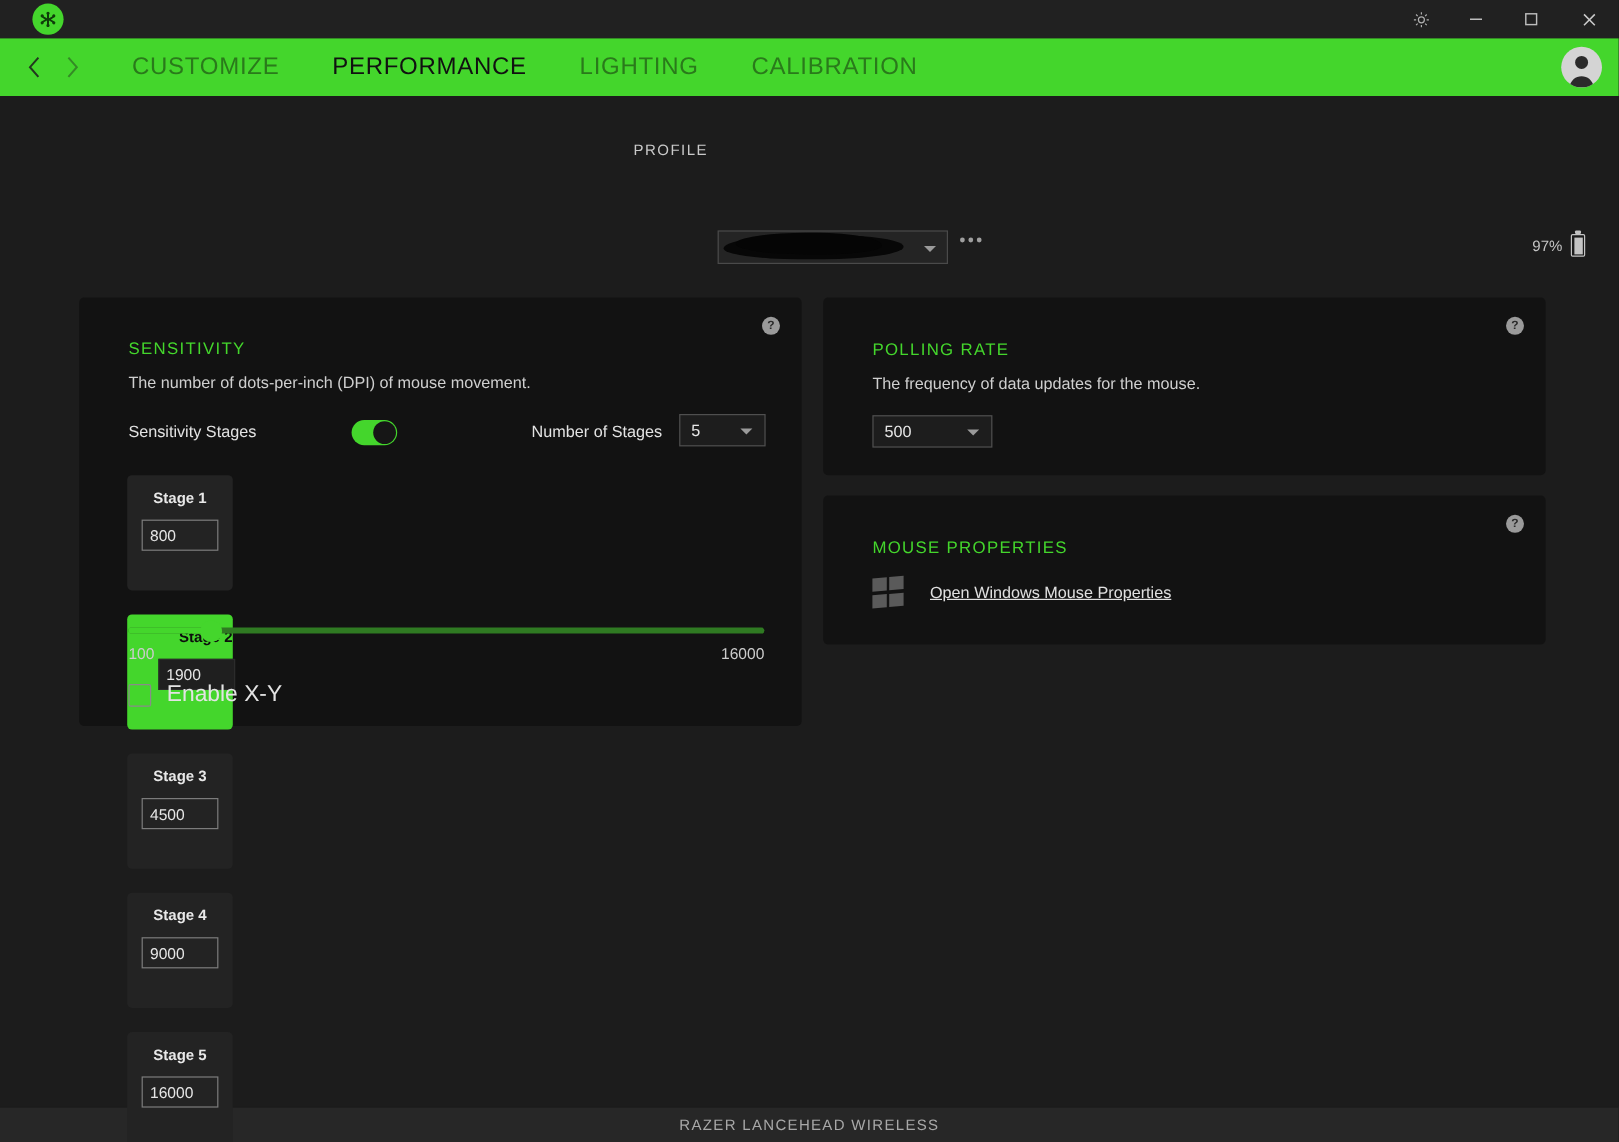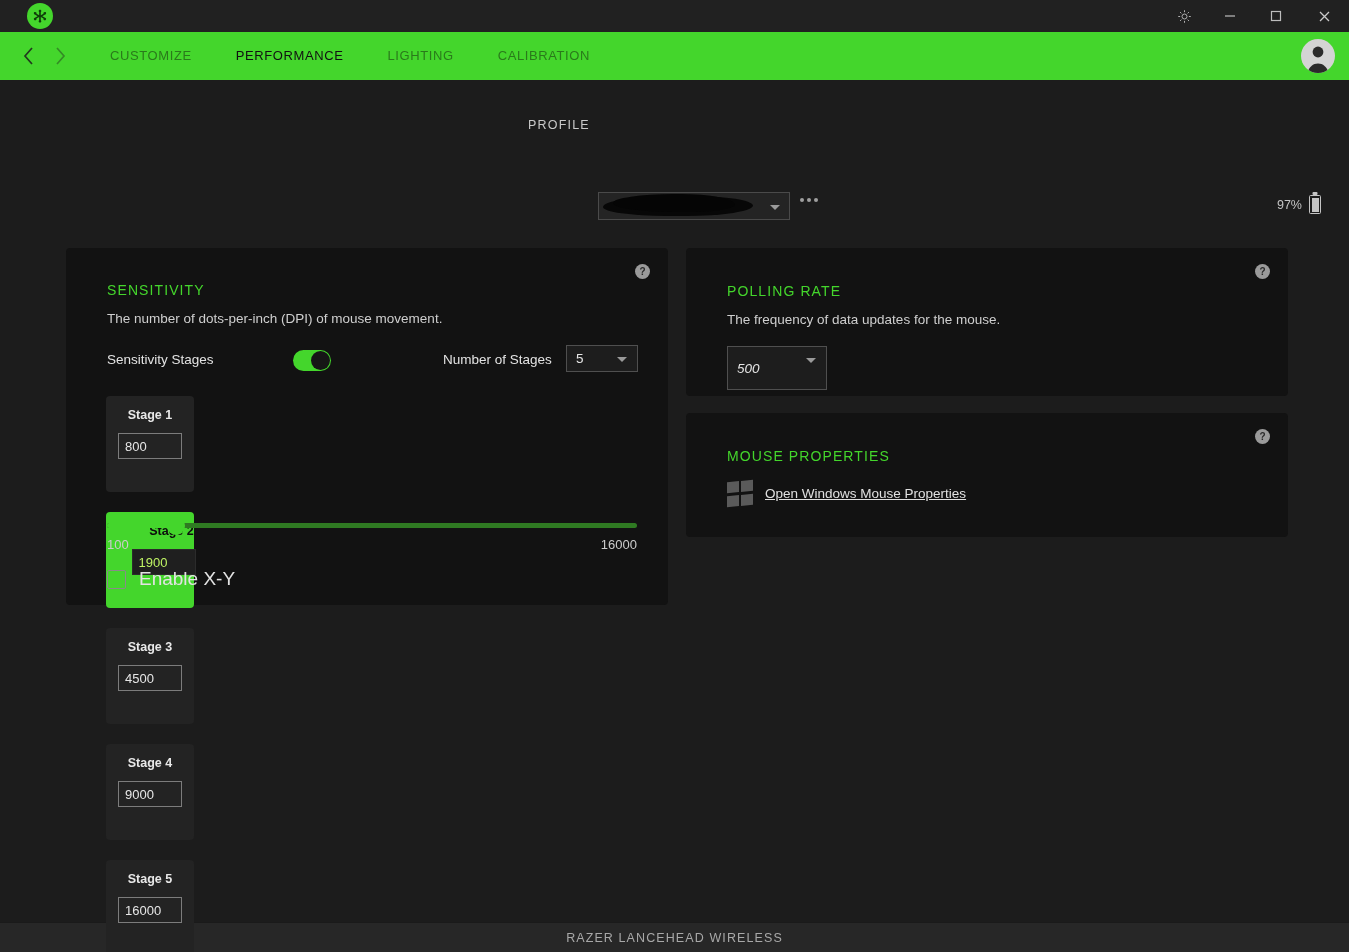--- a/index.html
+++ b/index.html
@@ -31,21 +31,21 @@
   
   .greenbar {
     height: 48px; background: #44d62c; display: flex; align-items: center;
     flex: 0 0 48px; position: relative;
   }
   .arrows { display: flex; align-items: center; width: 88px; justify-content: space-around; padding: 0 12px; }
   .arrow { color: #1d1d1d; opacity: 0.85; display: flex; align-items: center; }
   .arrow.fwd { opacity: 0.40; }
   .sub-tabs { display: flex; align-items: center; }
   .sub-tab {
-    font-size: 13px; letter-spacing: 0.6px; color: #2a7a1b; padding: 0 22px;
+    font-size: 20px; letter-spacing: 0.6px; color: #2a7a1b; padding: 0 22px;
     line-height: 48px; white-space: nowrap;
   }
   .sub-tab.active { color: #111111; }
   .avatar {
     position: absolute; right: 14px; top: 50%; transform: translateY(-50%);
     width: 34px; height: 34px; border-radius: 50%; background: #d4d4d4;
     overflow: hidden; display: flex; align-items: flex-end; justify-content: center;
   }
 
   
@@ -112,47 +112,47 @@
     display: flex; flex-direction: column; align-items: center; padding-top: 12px;
   }
   .stage-card.active { background: #44d62c; }
   .stage-name { font-size: 12.5px; font-weight: bold; color: #e8e8e8; }
   .stage-card.active .stage-name { color: #0d0d0d; margin-left: 43px; }
   .stage-input {
     margin-top: 11px; width: 64px; height: 26px; background: transparent;
     border: 1px solid #7c7c7c; color: #e6e6e6; font-size: 13px;
     font-family: "Liberation Sans", sans-serif; padding: 0 6px;
   }
-  .stage-card.active .stage-input { background: #1f1f1f; border-color: #2b2b2b; color: #bef264; margin-left: 27px; }
+  .stage-card.active .stage-input { background: #1f1f1f; border-color: #2b2b2b; color: #e5e5e5; margin-left: 27px; }
 
   .slider-wrap { position: absolute; left: 41px; top: 275px; width: 530px; }
   .slider-track { position: relative; height: 5px; background: #2f7a22; border-radius: 3px; }
   .slider-fill { position: absolute; left: 0; top: 0; height: 5px; width: 13%; background: #44d62c; border-radius: 3px; }
   .slider-thumb {
     position: absolute; left: 13%; top: 50%; transform: translate(-50%, -50%);
     width: 18px; height: 18px; border-radius: 50%; background: #44d62c;
   }
   .slider-min { position: absolute; left: 0; top: 14px; font-size: 13px; color: #cccccc; }
   .slider-max { position: absolute; right: 0; top: 14px; font-size: 13px; color: #cccccc; }
 
   .xy-row { position: absolute; left: 41px; top: 320px; display: flex; align-items: center; gap: 13px; }
   .checkbox { width: 19px; height: 19px; border: 1px solid #8a8a8a; border-radius: 2px; background: transparent; }
   .xy-label { font-size: 19px; color: #e3e3e3; }
 
   .poll-title { position: absolute; left: 41px; top: 35px; }
   .poll-desc { position: absolute; left: 41px; top: 64px; }
   .poll-select {
-    position: absolute; left: 41px; top: 98px; width: 100px; height: 44px;
-    border: 1px solid #4f4f4f; background: #1d1d1d; display: flex; align-items: center; padding: 0 9px; font-style: italic;
+    position: absolute; left: 41px; top: 98px; width: 100px; height: 27px;
+    border: 1px solid #4f4f4f; background: #1d1d1d; display: flex; align-items: center; padding: 0 9px;
   }
   .poll-val { font-size: 13.5px; color: #e6e6e6; }
   .poll-caret { position: absolute; right: 10px; top: 11px; }
 
   .mp-title { position: absolute; left: 41px; top: 35px; }
-  .mp-link-row { position: absolute; left: 41px; top: 68px; display: flex; align-items: center; gap: 12px; }
+  .mp-link-row { position: absolute; left: 41px; top: 68px; display: flex; align-items: center; gap: 22px; }
   .win-logo { width: 26px; height: 25px; display: grid; grid-template-columns: 1fr 1fr; grid-template-rows: 1fr 1fr; gap: 2.5px; transform: skewY(-5deg); }
   .win-logo i { background: #5a5a5a; display: block; }
   .mp-link { font-size: 13.5px; color: #e0e0e0; text-decoration: underline; }
 
   
   .footer {
     flex: 0 0 30px; height: 30px; background: #272727;
     display: flex; align-items: center; justify-content: center;
     border-top: 1px solid #1a1a1a;
   }

